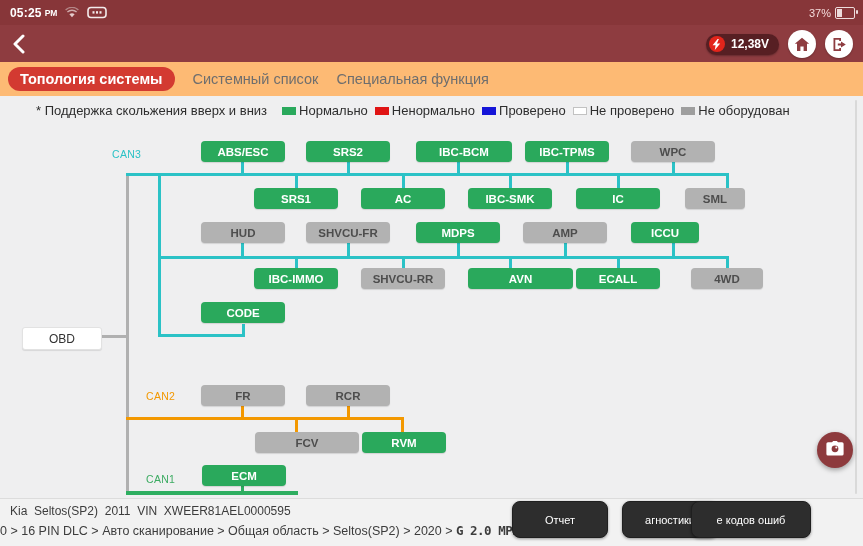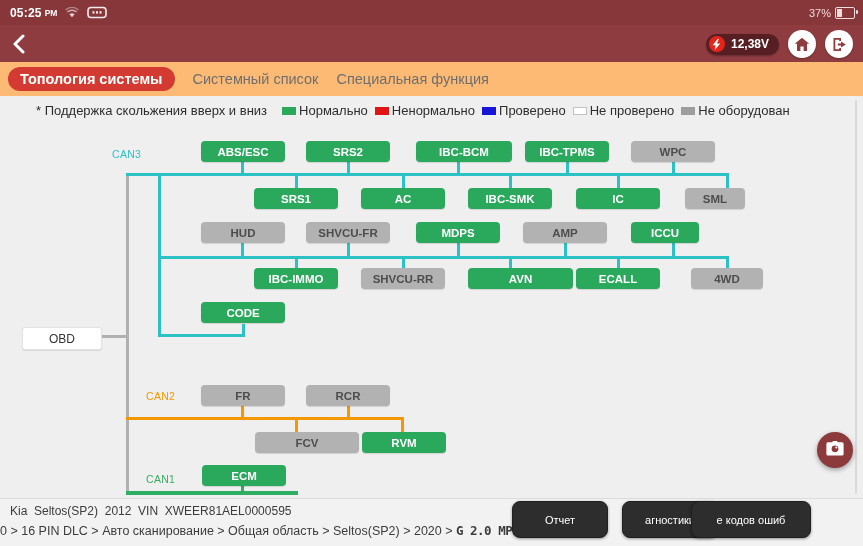--- a/index.html
+++ b/index.html
@@ -251,19 +251,19 @@
         <svg width="18" height="15" viewBox="0 0 18 15">
             <path d="M6 1.2 L7.2 0 H10.8 L12 1.2 H16 A1.6 1.6 0 0 1 17.6 2.8 V13 A1.6 1.6 0 0 1 16 14.6 H2 A1.6 1.6 0 0 1 0.4 13 V2.8 A1.6 1.6 0 0 1 2 1.2 Z" fill="#fff"></path>
             <circle cx="9" cy="7.8" r="3.4" fill="#8d3a3d"></circle>
             <circle cx="10.3" cy="6.6" r="1" fill="#fff"></circle>
           </svg>
       </span>
     </div>
   </div>
 
   <div class="footer">
-    <div class="veh-line">Kia  Seltos(SP2)  2012  VIN  XWEER81AEL0000595</div>
+    <div class="veh-line">Kia  Seltos(SP2)  2011  VIN  XWEER81AEL0000595</div>
     <div class="crumb-line"><span>0 &gt; 16 PIN DLC &gt; Авто сканирование &gt; Общая область &gt; Seltos(SP2) &gt; 2020 &gt; </span><span class="engine">G 2.0 MPI</span></div>
     <div class="f-btn f-btn1">Отчет</div>
     <div class="f-btn f-btn2">агностики</div>
     <div class="f-btn f-btn3">е кодов ошиб</div>
   </div>
 </div>
 
 </body></html>

